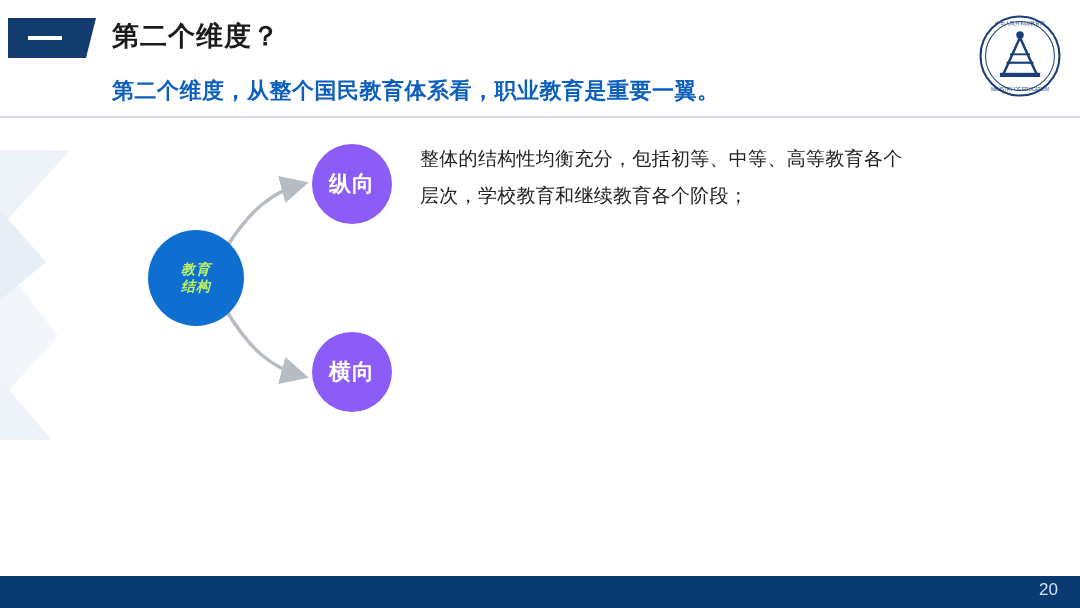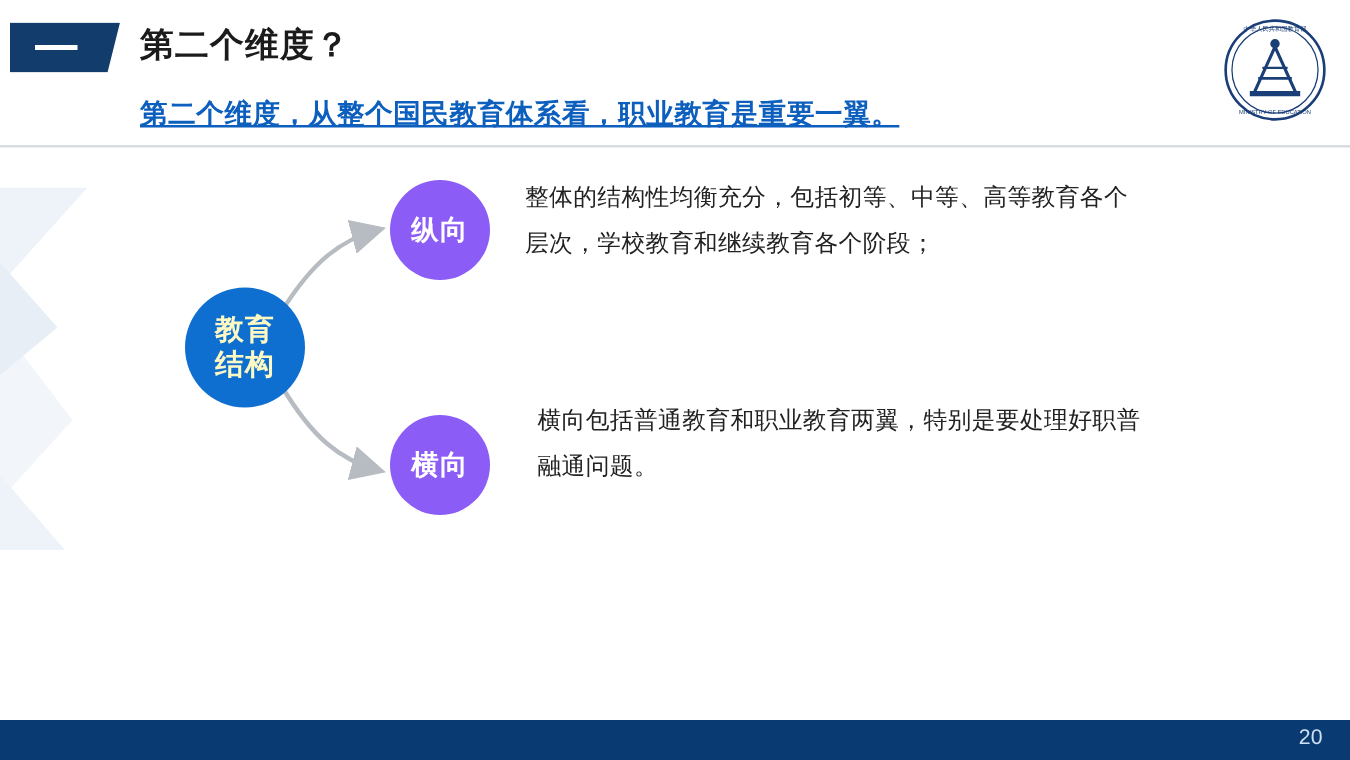--- a/index.html
+++ b/index.html
@@ -57,21 +57,20 @@
     font-weight: 600;
     letter-spacing: 1px;
   }
   .subtitle {
     position: absolute;
     left: 112px; top: 76px;
     font-size: 22px;
     color: #0d5fbd;
     font-weight: bold;
     letter-spacing: 0.5px;
-    text-decoration: underline;
   }
 
   
   .logo {
     position: absolute;
     right: 18px; top: 14px;
     width: 84px; height: 84px;
   }
 
   
@@ -79,29 +78,30 @@
     position: absolute;
     left: 0; top: 118px;
     width: 1080px; height: 312px;
   }
   .node-center {
     position: absolute;
     left: 148px; top: 112px;
     width: 96px; height: 96px;
     border-radius: 50%;
     background: #0f6fd1;
-    color: #fef9c3;
-    font-size: 23px;
+    color: #bef264;
+    font-size: 14px;
     font-weight: bold;
     display: flex;
     flex-direction: column;
     align-items: center;
     justify-content: center;
     line-height: 1.2;
     letter-spacing: 1px;
+    font-style: italic;
   }
   .node-branch {
     position: absolute;
     width: 80px; height: 80px;
     border-radius: 50%;
     background: #8b5cf6;
     color: #ffffff;
     font-size: 22px;
     font-weight: bold;
     display: flex;
@@ -218,20 +218,19 @@
 
     <div class="node-center">
       <span>教育</span>
       <span>结构</span>
     </div>
 
     <div class="node-branch node-vertical">纵向</div>
     <div class="node-branch node-horizontal">横向</div>
 
     <div class="branch-text text-vertical">整体的结构性均衡充分，包括初等、中等、高等教育各个层次，学校教育和继续教育各个阶段；</div>
-    <div class="branch-text text-horizontal">横向包括普通教育和职业教育两翼，特别是要处理好职普融通问题。</div>
   </div>
 
 
   <div class="footer-bar"></div>
   <div class="page-number">20</div>
 
 </div>
 
 </body></html>

